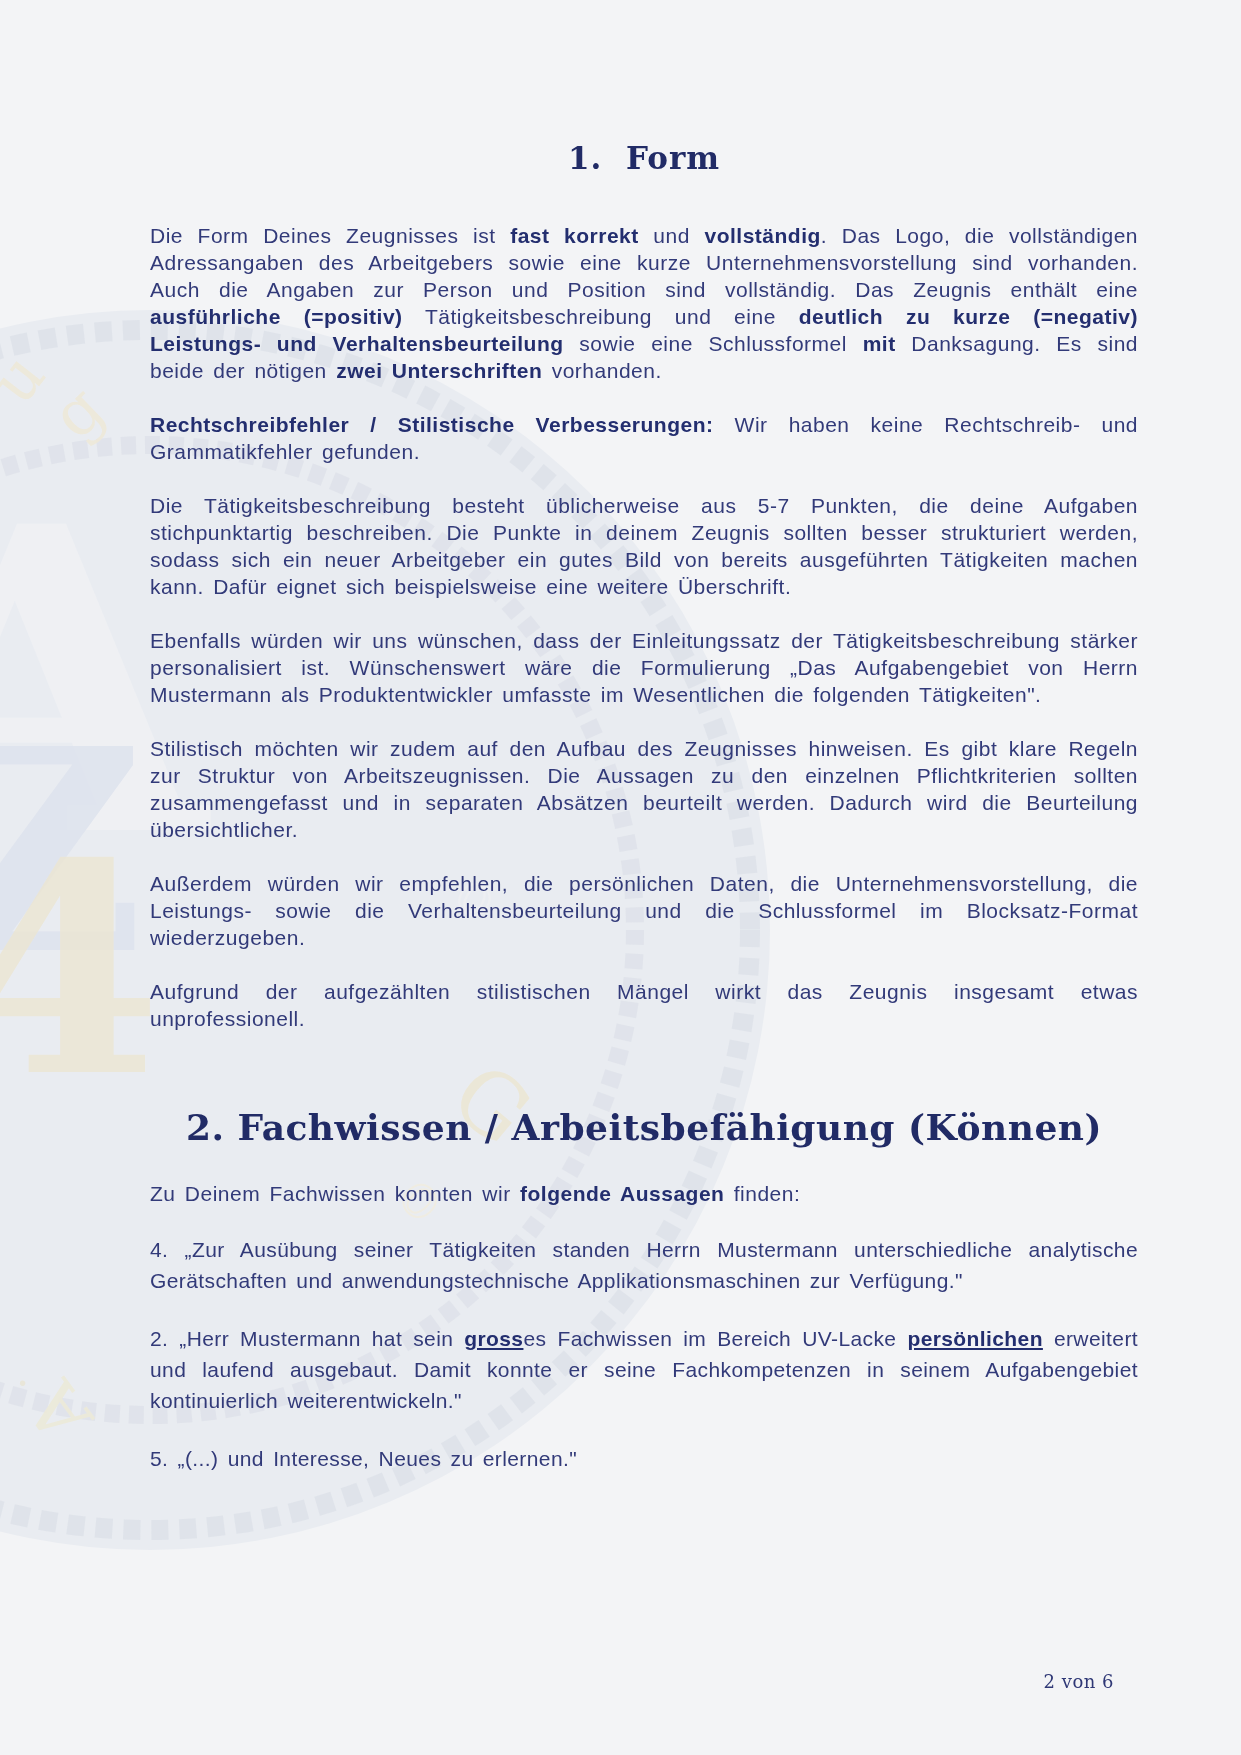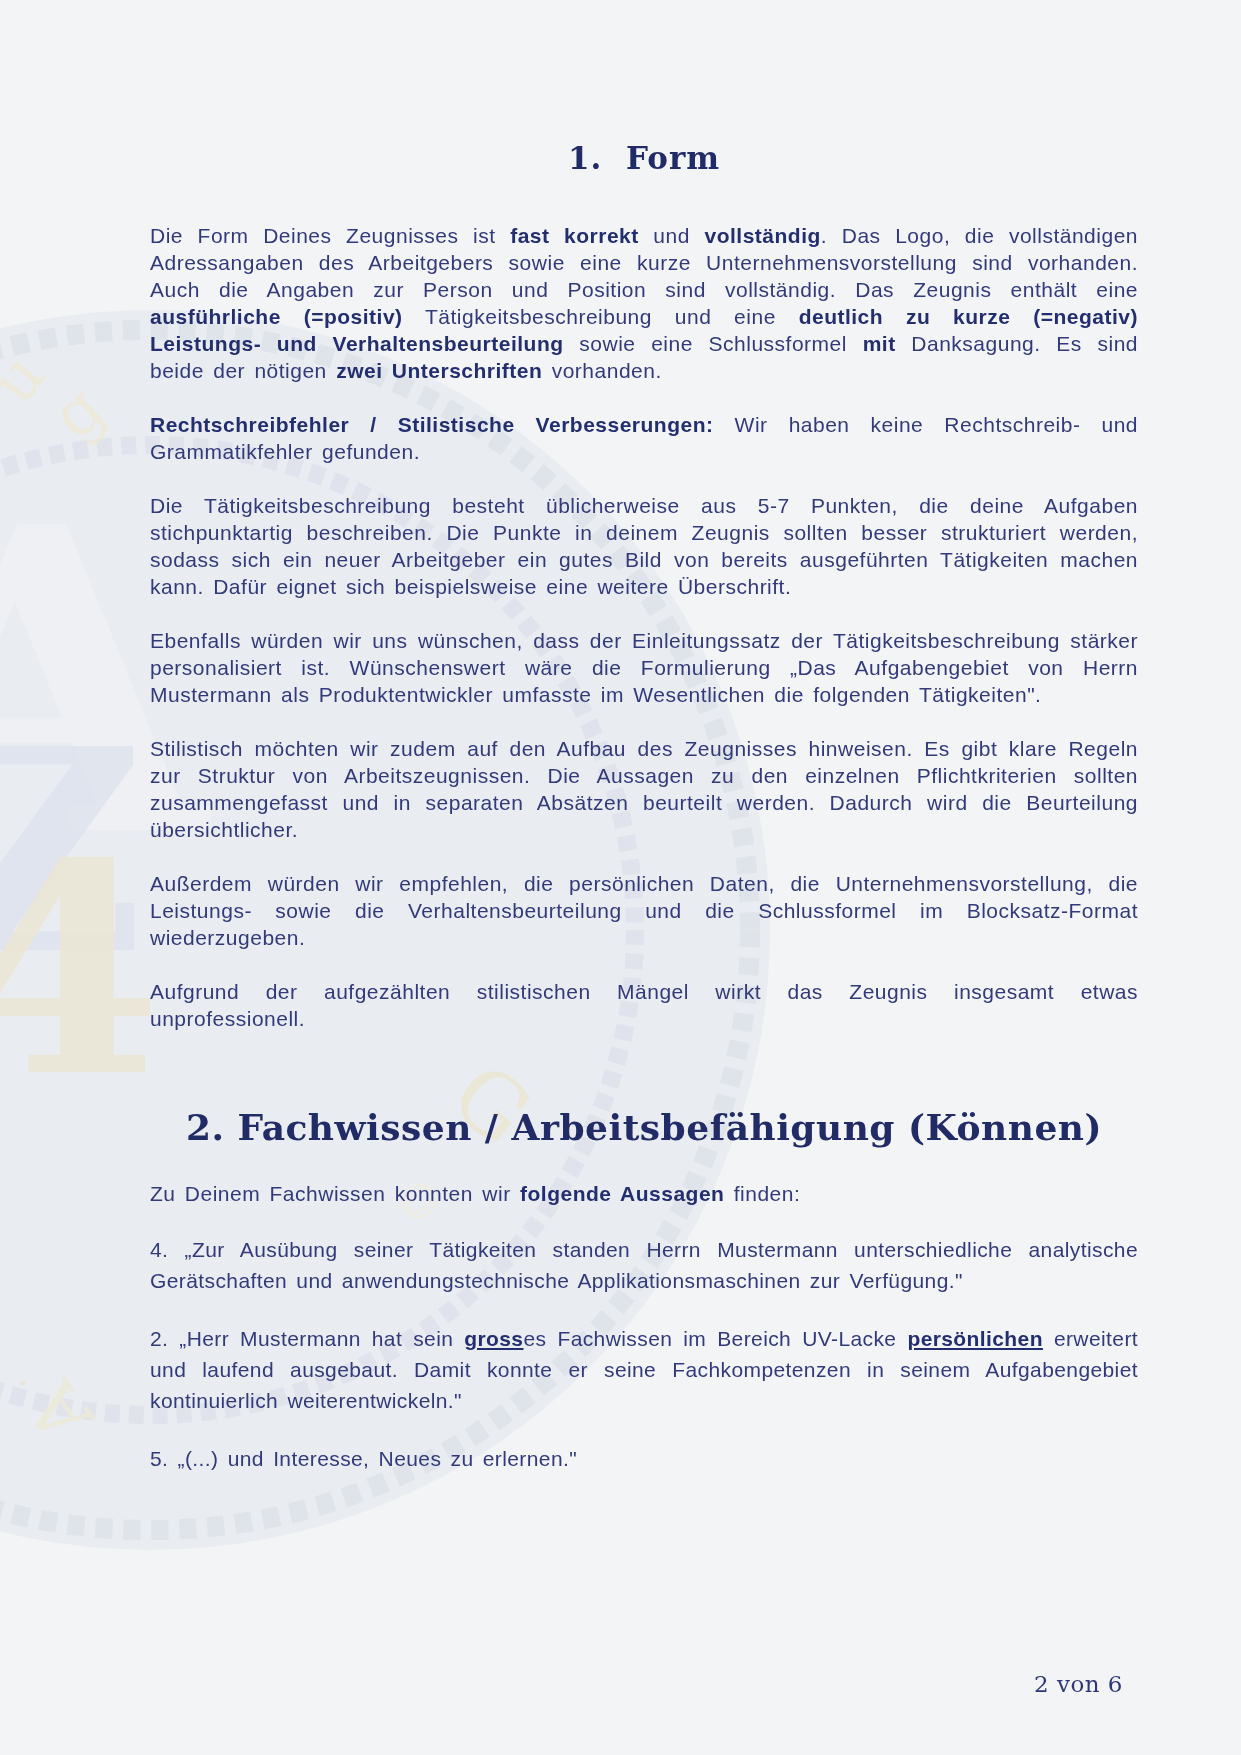--- a/index.html
+++ b/index.html
@@ -31,23 +31,23 @@
     color:var(--body-text,#323a79);
     font-size:21px;line-height:27px;
     text-align:justify;
     letter-spacing:.5px;word-spacing:3px;
   }
   .quote{line-height:31px;letter-spacing:.4px;}
   .b{font-weight:bold;color:var(--bold-text,#232e6f);}
   .i{}
   .u{text-decoration:underline;}
   .footer{
-    position:absolute;top:1671px;right:118px;
+    position:absolute;top:1671px;right:127px;
     font-family:"DejaVu Serif","Liberation Serif",serif;
-    font-size:23px;letter-spacing:.5px;
+    font-size:18px;letter-spacing:.5px;
     color:var(--footer-text,#2f3876);
   }
 </style>
 </head>
 <body>
 
 <div class="page">
   <svg id="wm" class="watermark" width="1241" height="1755" viewBox="0 0 1241 1755">
       <circle cx="150" cy="930" r="620" fill="#e9ecf1"></circle>
       <circle cx="150" cy="930" r="600" fill="none" stroke="#d9dde6" stroke-width="20" stroke-dasharray="17 11" opacity="0.6"></circle>

